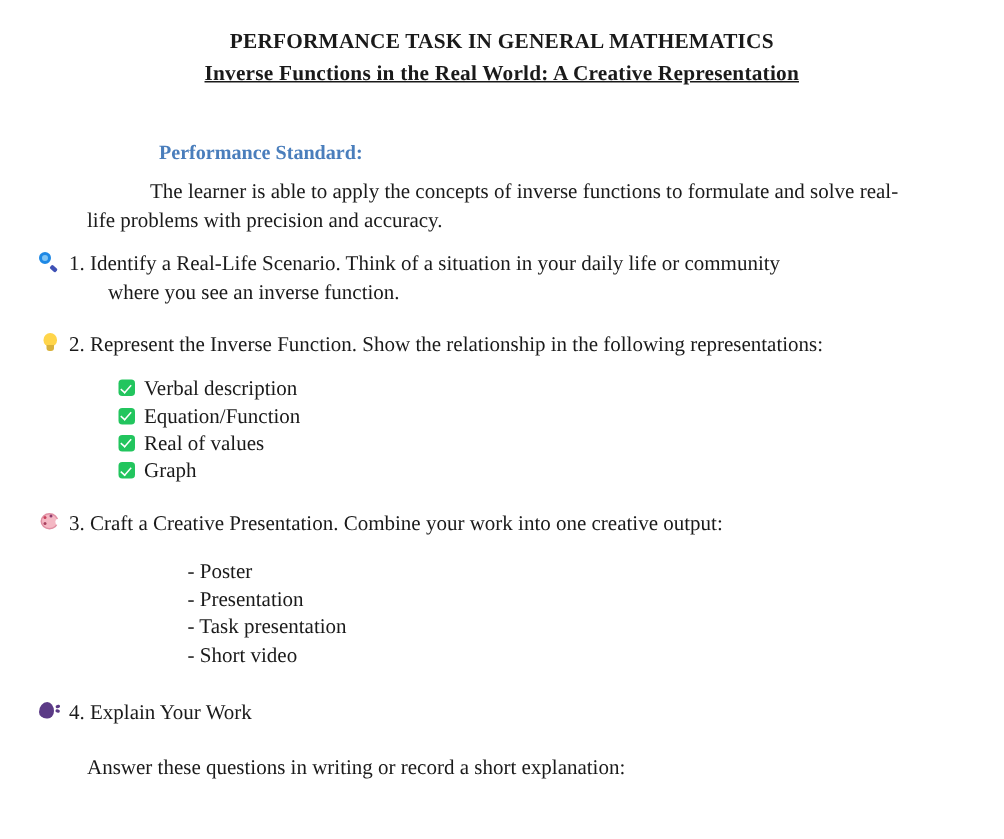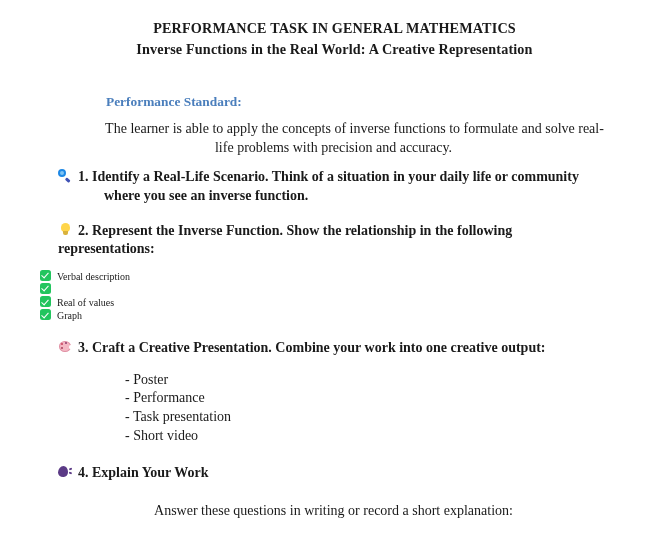--- a/index.html
+++ b/index.html
@@ -31,56 +31,56 @@
     letter-spacing: 0.15px;
     line-height: 1.0;
     margin: 0;
     padding: 0 40px;
   }
   .title-line-1 {
     padding-top: 21px;
   }
   .title-line-2 {
     padding-top: 7px;
+    text-decoration: underline;
   }
 
   
   .section-heading {
     color: #4a7ebc;
     font-weight: bold;
     font-size: 13.4px;
     margin: 0;
     padding-left: 58px;
   }
   #perf-heading { padding-top: 38px; margin-left: 48px; }
   #task-heading { padding-top: 37px; }
 
   
   .body-par {
     font-size: 14px;
     line-height: 1.32;
     margin: 0;
     padding-left: 58px;
     padding-right: 60px;
-    text-align: center;
+    text-align: left;
   }
   #perf-text {
     padding-top: 10px;
     text-indent: 42px;
   }
 
   
   .task-row {
     position: relative;
     font-size: 14px;
     line-height: 1.33;
-    padding-left: 58px;
+    padding-left: 26px;
     padding-right: 58px;
     margin: 0;
-    font-weight: bold;
   }
   .task-row .emoji {
     display: inline-block;
     width: 16px;
     height: 14px;
     vertical-align: -2px;
     margin-right: 4px;
     position: relative;
   }
   .task-text { }
@@ -99,23 +99,23 @@
   #task-3 { padding-top: 17px; }
   #task-4 { padding-top: 19px; }
 
   
   .check-list {
     list-style: none;
     margin: 0;
     padding: 11px 0 0 0;
   }
   .check-list li {
-    font-size: 10px;
+    font-size: 14px;
     line-height: 1.31;
-    padding-left: 40px;
+    padding-left: 79px;
     position: relative;
   }
   .chk {
     display: inline-block;
     width: 11px;
     height: 11px;
     border-radius: 2.5px;
     background: #22c55e;
     position: relative;
     vertical-align: -1px;
@@ -257,40 +257,40 @@
     <span class="emoji icon-bulb">
       <span class="glass"></span><span class="base"></span>
     </span><span class="task-text">2. Represent the Inverse Function. Show the relationship in the following representations:</span>
   </div>
 
   <ul class="check-list">
     <li>
       <span class="chk"></span><span>Verbal description</span>
     </li>
     <li>
-      <span class="chk"></span>
+      <span class="chk"></span><span>Equation/Function</span>
     </li>
     <li>
       <span class="chk"></span><span>Real of values</span>
     </li>
     <li>
       <span class="chk"></span><span>Graph</span>
     </li>
   </ul>
 
   <div class="task-row" id="task-3">
     <span class="emoji icon-palette">
       <span class="board"></span><span class="hole"></span>
       <span class="d1"></span><span class="d2"></span><span class="d3"></span>
     </span><span class="task-text">3. Craft a Creative Presentation. Combine your work into one creative output:</span>
   </div>
 
   <ul class="dash-list">
     <li><span>- Poster</span></li>
-    <li><span>- Performance</span></li>
+    <li><span>- Presentation</span></li>
     <li><span>- Task presentation</span></li>
     <li><span>- Short video</span></li>
   </ul>
 
   <div class="task-row" id="task-4">
     <span class="emoji icon-speak">
       <span class="head"></span><span class="w1"></span><span class="w2"></span>
     </span><span class="task-text">4. Explain Your Work</span>
   </div>
 

